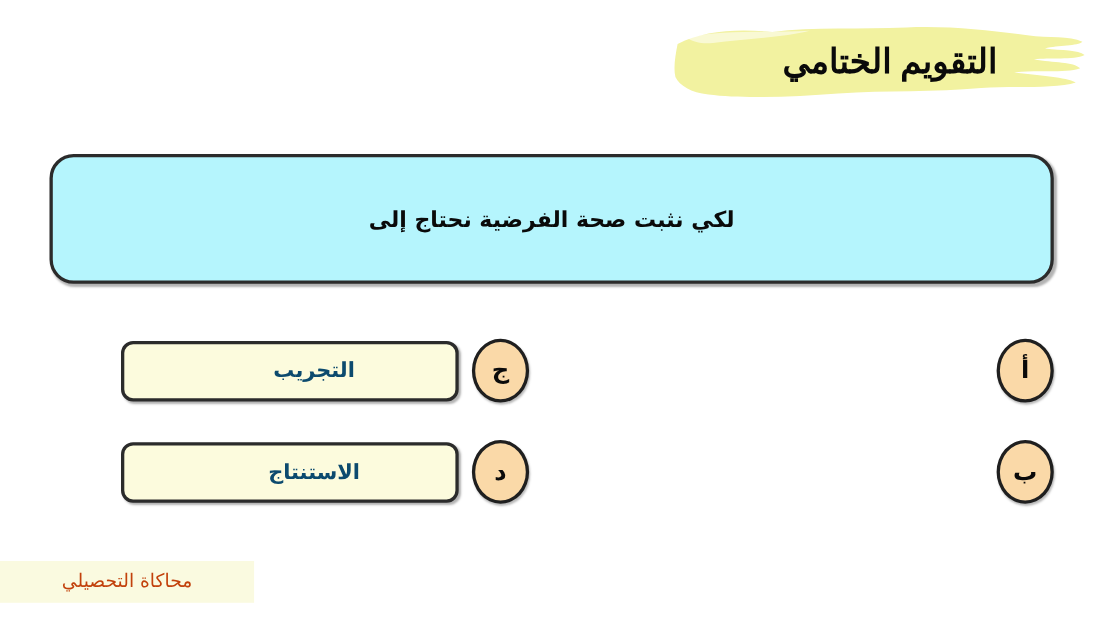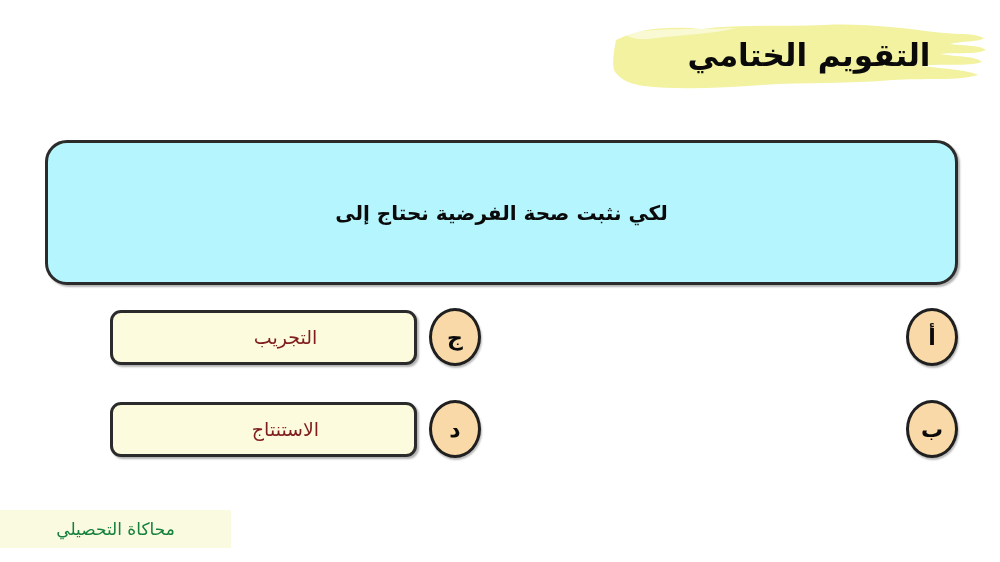--- a/index.html
+++ b/index.html
@@ -41,29 +41,30 @@
     align-items: center;
     justify-content: center;
     padding-bottom: 6px;
     padding-left: 18px;
     box-sizing: border-box;
     font-size: 31px;
     font-weight: bold;
     color: #0a0a0a;
     letter-spacing: 0.5px;
     white-space: nowrap;
+    font-family: Liberation Serif, serif;
   }
 
   
   .question-box {
     position: absolute;
     left: 45px;
     top: 140px;
     width: 913px;
-    height: 145px;
+    height: 118px;
     box-sizing: border-box;
     background: #b5f5fd;
     border: 3px solid #2b2b2b;
     border-radius: 22px;
     display: flex;
     align-items: center;
     justify-content: center;
     box-shadow: 2px 2px 2px rgba(0,0,0,0.30);
   }
   .question-text {
@@ -118,42 +119,42 @@
     background: #fcfbdd;
     border: 3px solid #2b2b2b;
     border-radius: 11px;
     display: flex;
     align-items: center;
     justify-content: center;
     box-shadow: 2px 2px 2px rgba(0,0,0,0.30);
   }
   .opt-label {
     font-size: 19px;
-    font-weight: normal;
-    color: #7f1d1d;
+    font-weight: bold;
+    color: #0c4a6e;
     white-space: nowrap;
     margin-left: 44px;
   }
 
   
   .footer-band {
     position: absolute;
     left: 0;
     top: 510px;
     width: 231px;
     height: 38px;
     background: #fafae0;
     display: flex;
     align-items: center;
     justify-content: center;
   }
   .footer-text {
     font-size: 17px;
     font-weight: normal;
-    color: #15803d;
+    color: #c2410c;
     white-space: nowrap;
   }
 </style>
 </head>
 <body>
 
 <div class="slide">
 
   <div class="title-wrap">
     <svg class="title-brush" viewBox="0 0 380 80" preserveAspectRatio="none">

